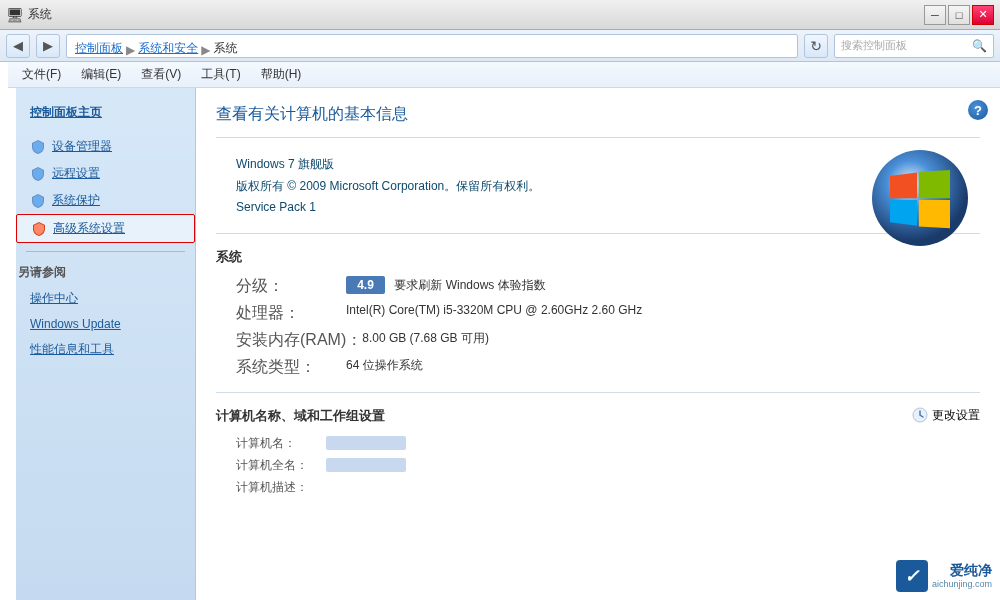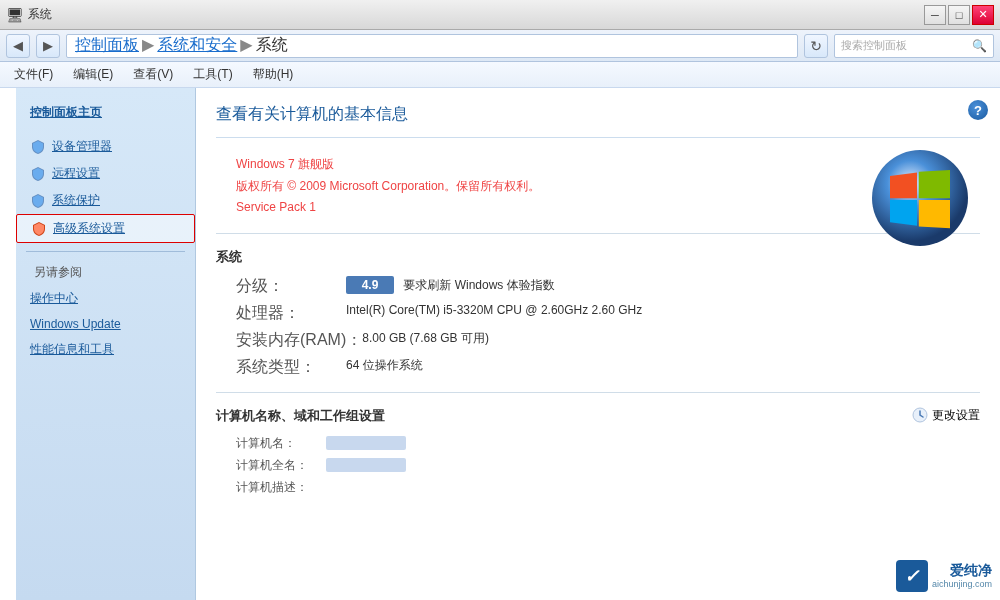--- a/index.html
+++ b/index.html
@@ -72,23 +72,23 @@
       justify-content: center;
       color: #555;
     }
     .breadcrumb-bar {
       flex: 1;
       height: 24px;
       background: #fff;
       border: 1px solid #b0c4de;
       border-radius: 2px;
       display: flex;
-      align-items: flex-start;
+      align-items: flex-end;
       padding: 0 8px;
-      font-size: 16px;
+      font-size: 12px;
       color: #333;
     }
     .breadcrumb-sep {
       margin: 0 3px;
       color: #888;
     }
     .refresh-btn {
       width: 24px;
       height: 24px;
       border: 1px solid #b0c4de;
@@ -117,20 +117,21 @@
 
     
     .menu-bar {
       height: 26px;
       background: linear-gradient(to bottom, #f5f9ff, #e8f0fa);
       display: flex;
       align-items: center;
       padding: 8px 10px;
       gap: 12px;
       border-bottom: 1px solid #c8d8ee;
+      margin-left: 8px;
     }
     .menu-item {
       font-size: 12px;
       color: #333;
       cursor: pointer;
       padding: 2px 4px;
     }
 
     
     .main-layout {
@@ -174,23 +175,23 @@
       height: 16px;
       flex-shrink: 0;
     }
     .sidebar-divider {
       height: 1px;
       background: #a0bcda;
       margin: 8px 10px;
     }
     .sidebar-other-title {
       font-size: 12px;
-      font-weight: normal;
+      font-weight: bold;
       color: #555;
-      padding: 4px 18px;
+      padding: 4px 2px;
     }
 
     
     .content {
       flex: 1;
       background: #fff;
       padding: 16px 20px;
       overflow-y: auto;
       position: relative;
     }
@@ -236,32 +237,32 @@
       margin: 14px 0;
     }
     .rating-badge {
       display: inline-flex;
       align-items: center;
       justify-content: center;
       background: #4a7ab5;
       color: white;
       font-size: 12px;
       font-weight: bold;
-      width: 48px;
+      width: 39px;
       height: 18px;
       border-radius: 2px;
       margin-right: 6px;
     }
     .win-version-block {
       padding-left: 20px;
       margin-bottom: 4px;
     }
     .win-version-block p {
       font-size: 12px;
-      color: #ef4444;
+      color: #0c4a6e;
       line-height: 1.8;
     }
     .info-row-compact {
       display: flex;
       align-items: center;
       margin-bottom: 5px;
       padding-left: 20px;
     }
     .info-label-compact {
       min-width: 90px;

